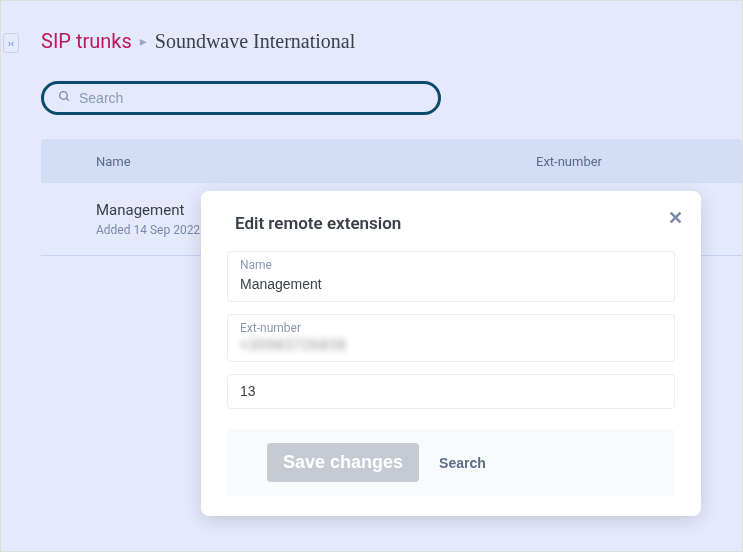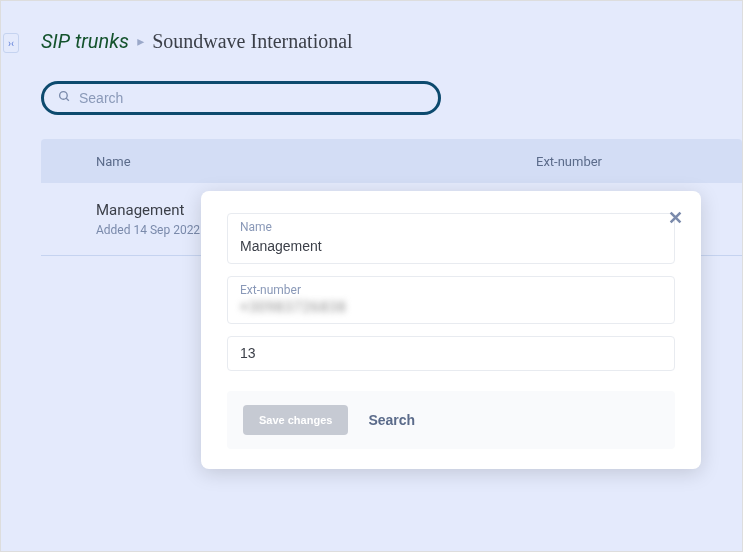--- a/index.html
+++ b/index.html
@@ -1,21 +1,21 @@
 <!DOCTYPE html>
 <html><head>
 <meta charset="utf-8">
 <style>
 * { box-sizing: border-box; margin: 0; padding: 0; }
 body { font-family: -apple-system, BlinkMacSystemFont, "Segoe UI", Roboto, sans-serif; background: #f5f5f5; width: 743px; height: 552px; overflow: hidden; position: relative; }
 .outer-frame { border: 1px solid #ddd; width: 100%; height: 100%; background: #e4eafc; position: relative; }
 .collapse-btn { position: absolute; left: 2px; top: 32px; width: 16px; height: 20px; background: #e4eafc; border: 1px solid #c5d3f0; border-radius: 3px; display: flex; align-items: center; justify-content: center; color: #5b7bd6; font-size: 10px; cursor: pointer; }
 .content { padding: 28px 0 0 40px; }
 .breadcrumb { display: flex; align-items: center; gap: 8px; font-size: 20px; margin-bottom: 28px; }
-.breadcrumb-link { color: #14532d; cursor: pointer; font-style: italic; }
+.breadcrumb-link { color: #be185d; cursor: pointer; }
 .breadcrumb-sep { color: #9aa8c9; font-size: 14px; }
 .breadcrumb-current { color: #3b3f48; font-weight: 400; font-family: Liberation Serif, serif; }
 .search-wrap { margin-bottom: 24px; }
 .search-box { width: 400px; height: 34px; border: 3px solid #0c4a6e; border-radius: 17px; background: #e4eafc; display: flex; align-items: center; padding: 0 14px; gap: 8px; }
 .search-icon { color: #7a8aab; font-size: 13px; }
 .search-input { border: none; background: transparent; outline: none; flex: 1; font-size: 14px; color: #6c7a99; }
 .search-input::placeholder { color: #8a99b8; }
 .table-header { background: #d3ddf5; height: 44px; display: flex; align-items: center; padding: 0 55px; font-size: 13px; color: #5b6b8a; border-radius: 4px 4px 0 0; }
 .th-name { width: 440px; }
 .th-ext { flex: 1; }
@@ -23,21 +23,21 @@
 .row-title { font-size: 15px; color: #3b3f48; margin-bottom: 4px; }
 .row-sub { font-size: 12px; color: #7a8aab; }
 .modal { position: absolute; left: 200px; top: 190px; width: 500px; background: #fff; border-radius: 8px; box-shadow: 0 4px 20px rgba(0,0,0,0.15); padding: 22px 26px 20px 26px; }
 .modal-close { position: absolute; right: 18px; top: 16px; color: #7a8aab; font-size: 18px; cursor: pointer; font-weight: bold; }
 .modal-title { font-size: 17px; color: #3b3f48; font-weight: 600; margin-bottom: 18px; padding-left: 8px; }
 .field { border: 1px solid #e8ebf0; border-radius: 4px; margin-bottom: 12px; padding: 6px 12px 8px 12px; }
 .field-label { font-size: 12px; color: #8a99b8; margin-bottom: 2px; }
 .field-input { border: none; outline: none; font-size: 14px; color: #3b3f48; width: 100%; background: transparent; }
 .blurred { filter: blur(3px); color: #888; font-size: 14px; letter-spacing: 1px; }
 .modal-footer { background: #f9fafc; border-radius: 4px; padding: 14px 16px; margin-top: 20px; display: flex; gap: 20px; align-items: center; }
-.btn-save { background: #c6cad3; color: #fff; border: none; padding: 9px 16px; border-radius: 4px; font-size: 11px; font-weight: 600; cursor: pointer; }
+.btn-save { background: #c6cad3; color: #fff; border: none; padding: 9px 16px; border-radius: 4px; font-size: 18px; font-weight: 600; cursor: pointer; margin-left: 24px; }
 .btn-cancel { background: transparent; border: none; color: #5b6b8a; font-size: 14px; font-weight: 600; cursor: pointer; }
 </style>
 </head>
 <body>
 
 <div class="outer-frame">
   <div class="collapse-btn">›‹</div>
   <div class="content">
     <div class="breadcrumb">
       <span class="breadcrumb-link">SIP trunks</span>
@@ -62,20 +62,21 @@
       <div class="th-ext">Ext-number</div>
     </div>
     <div class="table-row">
       <div class="row-title">Management</div>
       <div class="row-sub">Added 14 Sep 2022</div>
     </div>
   </div>
 
   <div class="modal">
     <div class="modal-close">✕</div>
+    <div class="modal-title">Edit remote extension</div>
 
     <div class="field">
       <div class="field-label">Name</div>
       <input class="field-input" value="Management" style="">
     </div>
 
     <div class="field">
       <div class="field-label">Ext-number</div>
       <div class="blurred">+30983726838</div>
     </div>

